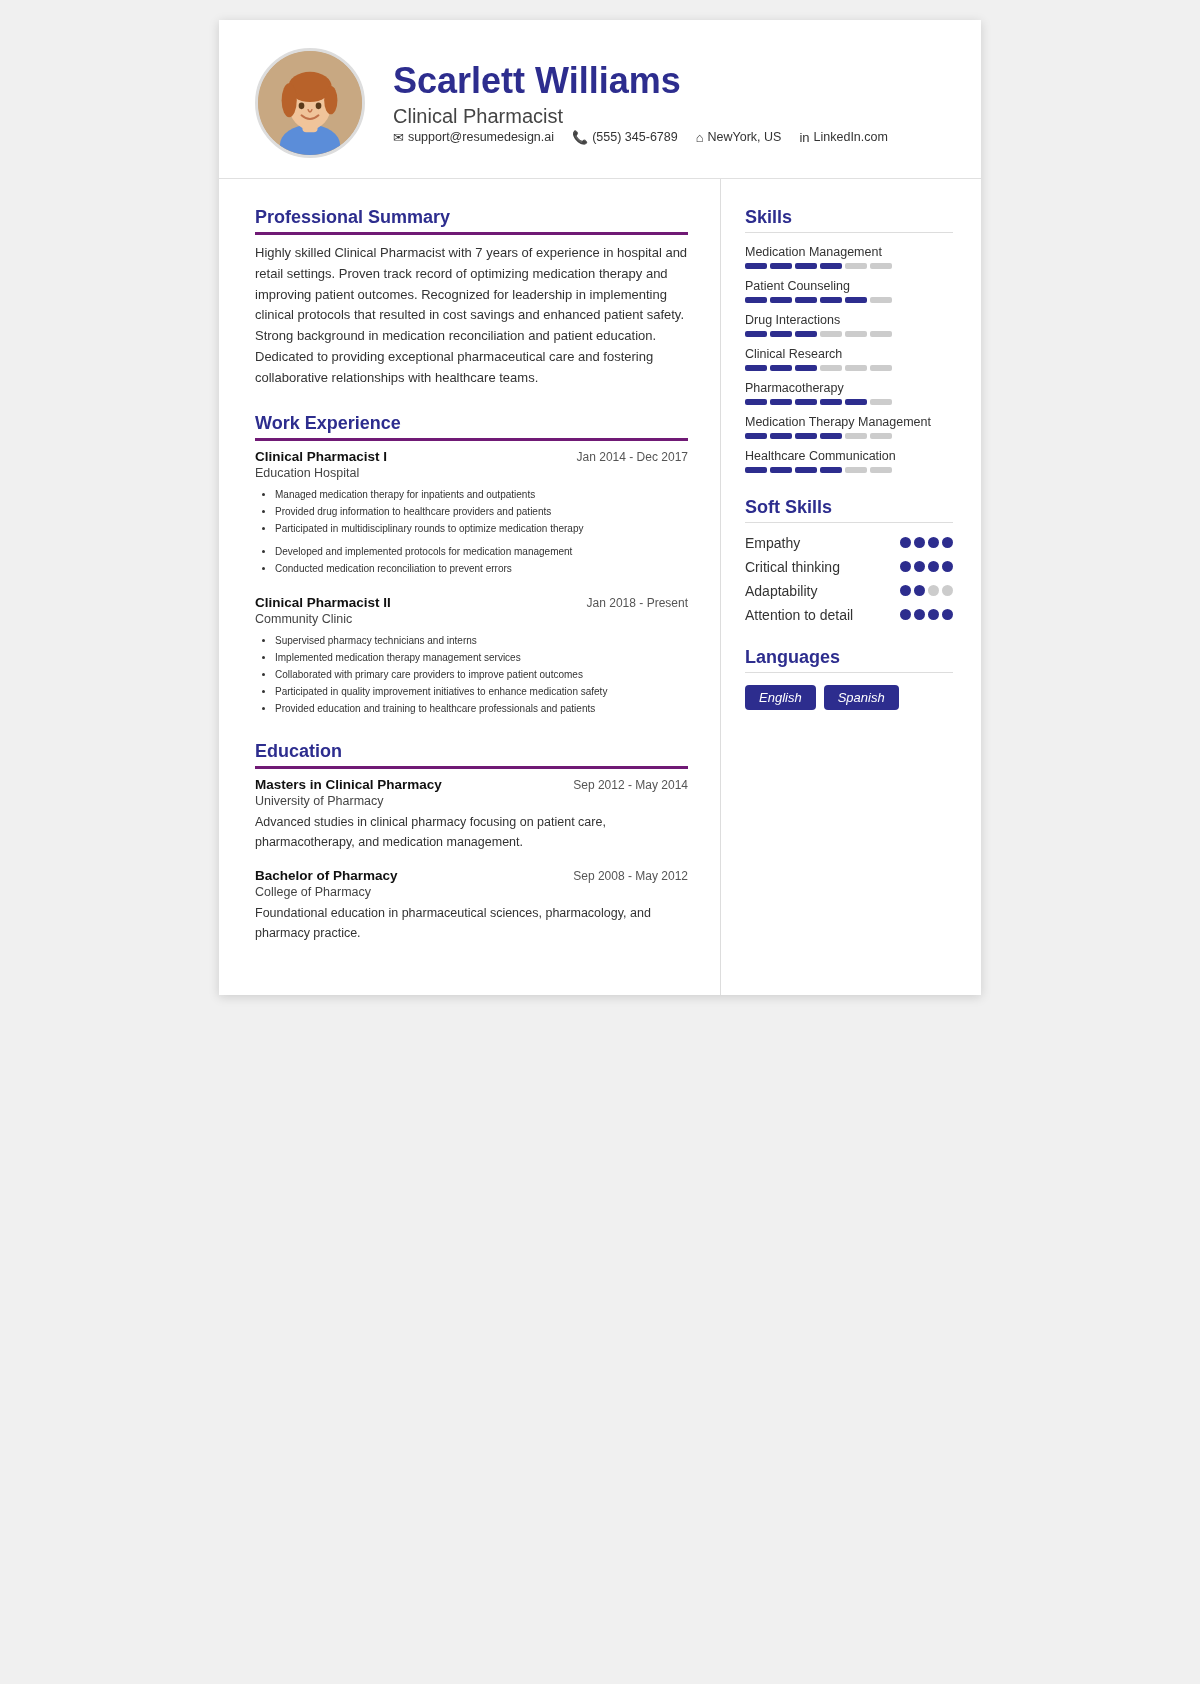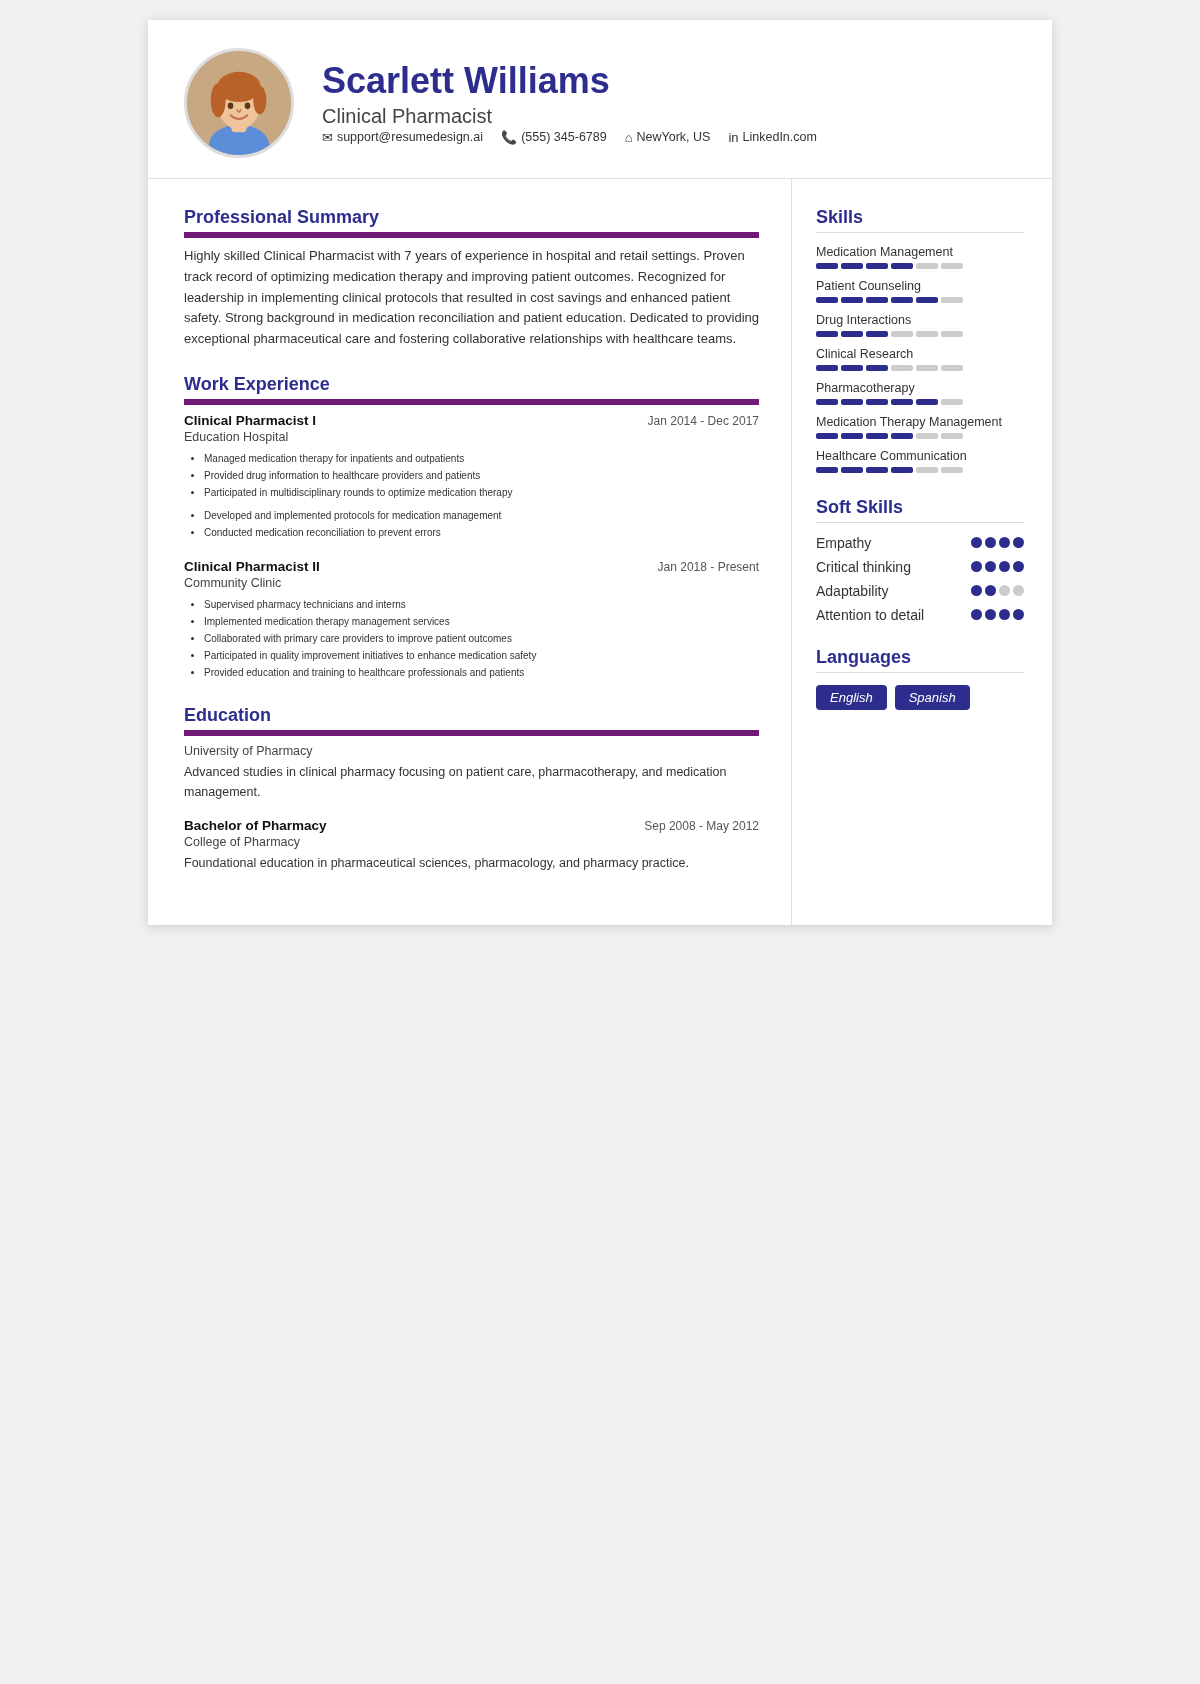--- a/index.html
+++ b/index.html
@@ -5,21 +5,21 @@
     * { box-sizing: border-box; margin: 0; padding: 0; }
     body {
       font-family: Arial, sans-serif;
       background: #f0f0f0;
       display: flex;
       justify-content: center;
       align-items: flex-start;
       padding: 20px;
     }
     .resume-container {
-      width: 904px;
+      width: 762px;
       background: #fff;
       box-shadow: 0 2px 10px rgba(0,0,0,0.15);
     }
     
     .header {
       padding: 28px 36px 20px 36px;
       display: flex;
       align-items: center;
       gap: 28px;
       border-bottom: 1px solid #e0e0e0;
@@ -85,21 +85,21 @@
       width: 260px;
       padding: 28px 28px 28px 24px;
       flex-shrink: 0;
     }
     
     .section-title {
       font-size: 18px;
       font-weight: bold;
       color: #2d2d8e;
       margin-bottom: 8px;
-      border-bottom: 6px solid #701a75;
+      border-bottom: 3px solid #701a75;
       padding-bottom: 4px;
     }
     .section { margin-bottom: 24px; }
     
     .summary-text {
       font-size: 13px;
       color: #333;
       line-height: 1.6;
     }
     
@@ -318,20 +318,24 @@
             <li>Collaborated with primary care providers to improve patient outcomes</li>
             <li>Participated in quality improvement initiatives to enhance medication safety</li>
             <li>Provided education and training to healthcare professionals and patients</li>
           </ul>
         </div>
       </div>
 
       <div class="section">
         <div class="section-title">Education</div>
         <div class="edu-item">
+          <div class="edu-header">
+            <span class="edu-degree">Masters in Clinical Pharmacy</span>
+            <span class="edu-date">Sep 2012 - May 2014</span>
+          </div>
           <div class="edu-school">University of Pharmacy</div>
           <div class="edu-desc">Advanced studies in clinical pharmacy focusing on patient care, pharmacotherapy, and medication management.</div>
         </div>
         <div class="edu-item">
           <div class="edu-header">
             <span class="edu-degree">Bachelor of Pharmacy</span>
             <span class="edu-date">Sep 2008 - May 2012</span>
           </div>
           <div class="edu-school">College of Pharmacy</div>
           <div class="edu-desc">Foundational education in pharmaceutical sciences, pharmacology, and pharmacy practice.</div>

